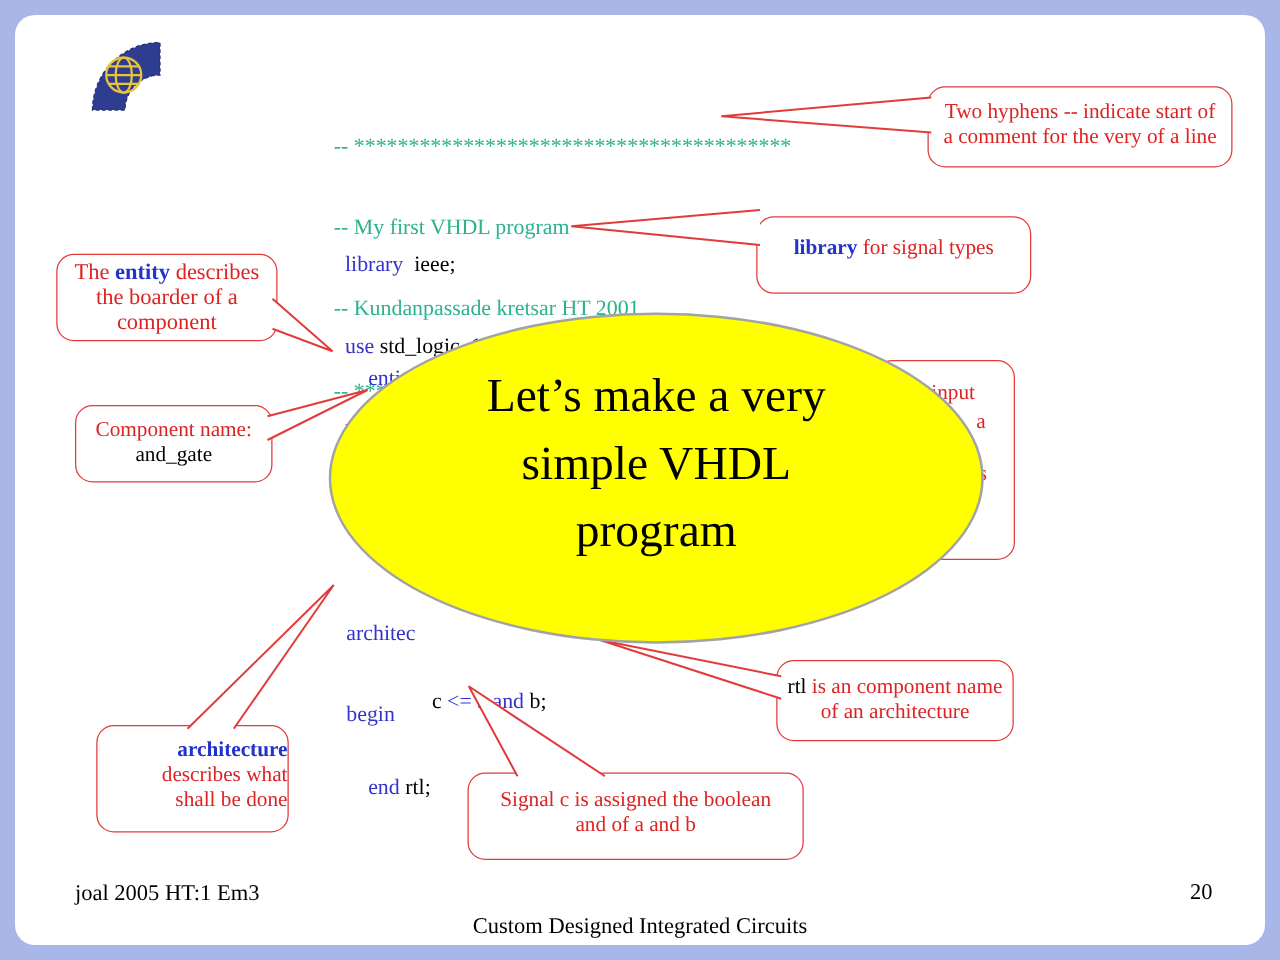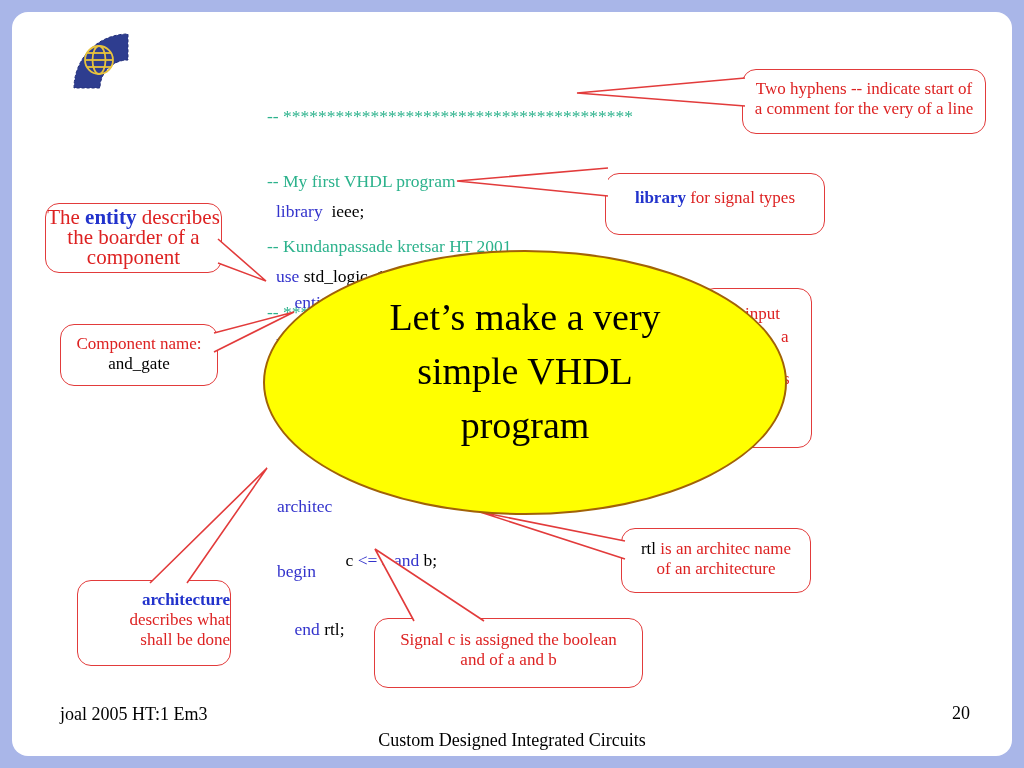--- a/index.html
+++ b/index.html
@@ -22,21 +22,21 @@
     position:absolute;border:1.6px solid #e23b3b;border-radius:14px;
     background:#fff;color:#dd2222;font-size:17px;line-height:20px;
     text-align:center;box-sizing:border-box;
   }
   .bkw{color:#2233cc;font-weight:bold;}
   .blk{color:#000000;}
   .wedges{position:absolute;left:0;top:0;pointer-events:none;}
   
   .bigellipse{
     position:absolute;left:263px;top:250px;width:524px;height:265px;
-    background:#ffff00;border:2px solid #a16207;border-radius:50%;
+    background:#ffff00;border:2px solid #a3a3a3;border-radius:50%;
     box-sizing:border-box;text-align:center;color:#000;
     font-size:38px;line-height:54px;padding-top:38px;
   }
   .footer{font-size:18px;color:#000000;}
 </style>
 </head>
 <body>
 
 <div class="slide">
 
@@ -83,33 +83,33 @@
 
   <div class="callout" style="left:730px;top:57px;width:244px;height:65px;padding-top:9px;">
     <div>Two hyphens -- indicate start of</div>
     <div>a comment for the very of a line</div>
   </div>
 
   <div class="callout" style="left:593px;top:147px;width:220px;height:62px;padding-top:14px;margin-top:14px;">
     <div><span class="bkw">library</span><span> for signal types</span></div>
   </div>
 
-  <div class="callout" style="left:33px;top:191px;width:177px;height:70px;padding-top:3px;font-size:21px;">
+  <div class="callout" style="left:33px;top:191px;width:177px;height:70px;padding-top:3px;font-size:18px;">
     <div><span>The </span><span class="bkw">entity</span><span> describes</span></div>
     <div>the boarder of a</div>
     <div>component</div>
   </div>
 
   <div class="callout" style="left:48px;top:312px;width:158px;height:62px;padding-top:9px;">
     <div>Component name:</div>
     <div class="blk">and_gate</div>
   </div>
 
   <div class="callout" style="left:609px;top:516px;width:190px;height:65px;padding-top:10px;">
-    <div><span class="blk">rtl</span><span> is an architec name</span></div>
+    <div><span class="blk">rtl</span><span> is an component name</span></div>
     <div>of an architecture</div>
   </div>
 
   <div class="callout" style="left:65px;top:568px;width:154px;height:86px;padding-top:9px;text-align:right;">
     <div class="bkw">architecture</div>
     <div>describes what</div>
     <div>shall be done</div>
   </div>
 
   <div class="callout" style="left:362px;top:606px;width:269px;height:70px;padding-top:11px;">

